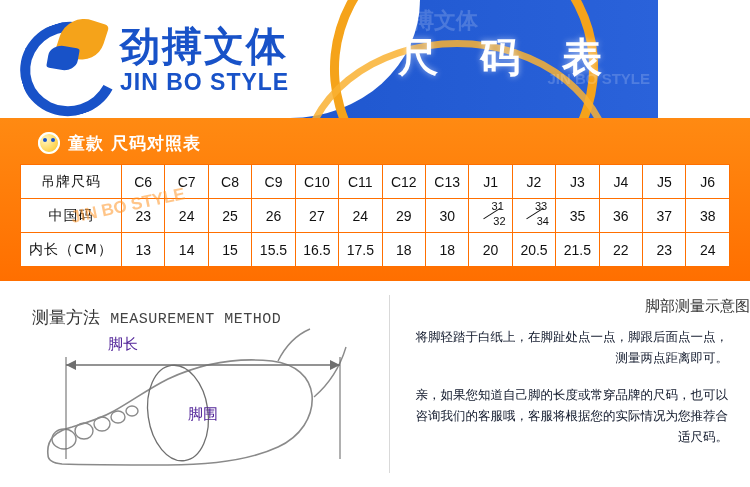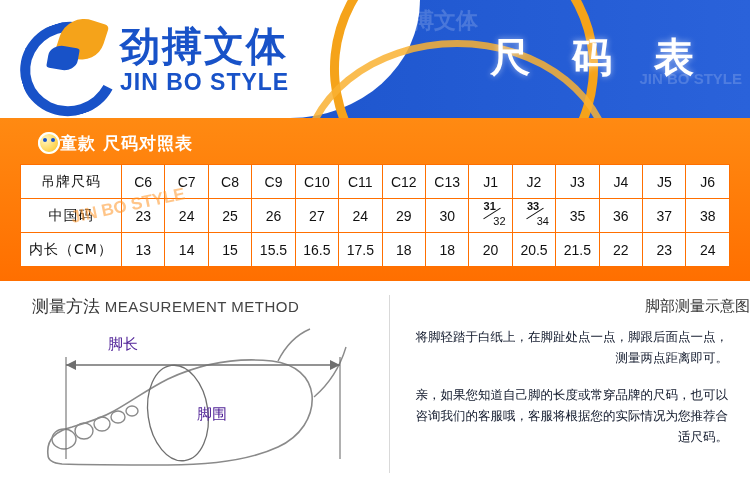--- a/index.html
+++ b/index.html
@@ -7,21 +7,21 @@
     width:750px;height:487px;
     font-family:"Liberation Sans","DejaVu Sans",sans-serif;
     background:#ffffff;
     overflow:hidden;
   }
   .page{position:relative;width:750px;height:487px;}
 
   
   .header{
     position:relative;
-    width:750px;height:118px;
+    width:658px;height:118px;
     background:#1852c8;
     background:linear-gradient(90deg,#1b4fc4 0%,#1f57cf 45%,#2a62da 100%);
     overflow:hidden;
   }
   .header .white-wedge{
     position:absolute;left:0;top:0;width:420px;height:118px;
     background:#ffffff;
     border-bottom-right-radius:130px 118px;
   }
   .header .orange-curve{
@@ -92,21 +92,21 @@
   
   .table-block{
     position:relative;
     width:750px;height:163px;
     background:#ff7a00;
     background:linear-gradient(180deg,#ff8a12 0%,#ff6f00 100%);
     padding-top:0;
     overflow:hidden;
   }
   .tb-head{
-    display:flex;align-items:center;
+    display:flex;align-items:center;gap:8px;
     padding:10px 0 6px 38px;height:30px;box-sizing:content-box;
   }
   .tb-icon{
     width:22px;height:22px;border-radius:50%;
     background:radial-gradient(circle at 35% 35%,#fff6c0,#ffd34d 60%,#e8a200);
     box-shadow:0 0 0 2px #ffffff inset;
     position:relative;flex:0 0 auto;
   }
   .tb-icon:before{
     content:"";position:absolute;left:5px;top:6px;width:4px;height:4px;border-radius:50%;background:#1852c8;
@@ -140,21 +140,21 @@
     font-size:14px;font-weight:normal;color:#111;
     font-family:"DejaVu Sans","Liberation Sans",sans-serif;
     letter-spacing:1px;
     margin-left:48px;
   }
   .frac{
     display:inline-block;position:relative;
     font-size:11px;line-height:11px;color:#111;
     width:30px;height:28px;
   }
-  .frac .num{position:absolute;left:8px;top:1px;font-weight:bold;}
+  .frac .num{position:absolute;left:16px;top:1px;}
   .frac .den{position:absolute;right:0;bottom:1px;}
   .frac .bar{
     position:absolute;left:6px;top:13px;width:20px;height:1px;background:#111;
     transform:rotate(-32deg);
   }
   .tbl-wm{
     position:absolute;left:70px;top:78px;
     font-size:17px;font-weight:bold;color:rgba(255,150,40,.55);
     transform:rotate(-12deg);pointer-events:none;
   }
@@ -164,21 +164,22 @@
     position:relative;width:750px;height:206px;display:flex;
     background:#ffffff;
   }
   .bleft{width:390px;position:relative;}
   .bright{width:360px;position:relative;text-align:right;}
   .bleft:after{
     content:"";position:absolute;right:0;top:14px;bottom:14px;width:1px;background:#d9d9d9;
   }
   .sec-title{
     font-size:17px;color:#333;padding:14px 0 0 32px;
-    font-family:Liberation Sans, sans-serif;
+    font-family:Liberation Mono, monospace;
+    margin-top:11px;
   }
   .sec-title .en{font-size:15px;color:#444;letter-spacing:.5px;}
   .sec-title-r{
     font-size:15px;color:#333;padding:16px 0 0 20px;
     font-family:"DejaVu Sans","Liberation Sans",sans-serif;
   }
   .para{
     color:#0f172a;font-size:12.5px;line-height:21px;
     padding:10px 22px 0 20px;
     font-family:"DejaVu Sans","Liberation Sans",sans-serif;
@@ -186,21 +187,21 @@
   .para.p2{padding-top:16px;}
 
   
   .diagram{position:absolute;left:28px;top:46px;width:340px;height:150px;}
   .diag-svg{display:block;}
   .lbl{
     position:absolute;font-size:15px;color:#4c1d95;
     font-family:"DejaVu Sans","Liberation Sans",sans-serif;
   }
   .lbl-len{left:80px;top:8px;}
-  .lbl-girth{left:169px;top:78px;font-family:Liberation Mono, monospace;}
+  .lbl-girth{left:160px;top:78px;font-family:Liberation Mono, monospace;}
 </style>
 </head>
 <body>
 
 <div class="page">
 
   <div class="header">
     <div class="white-wedge"></div>
     <div class="orange-curve"></div>
     <div class="orange-curve2"></div>

